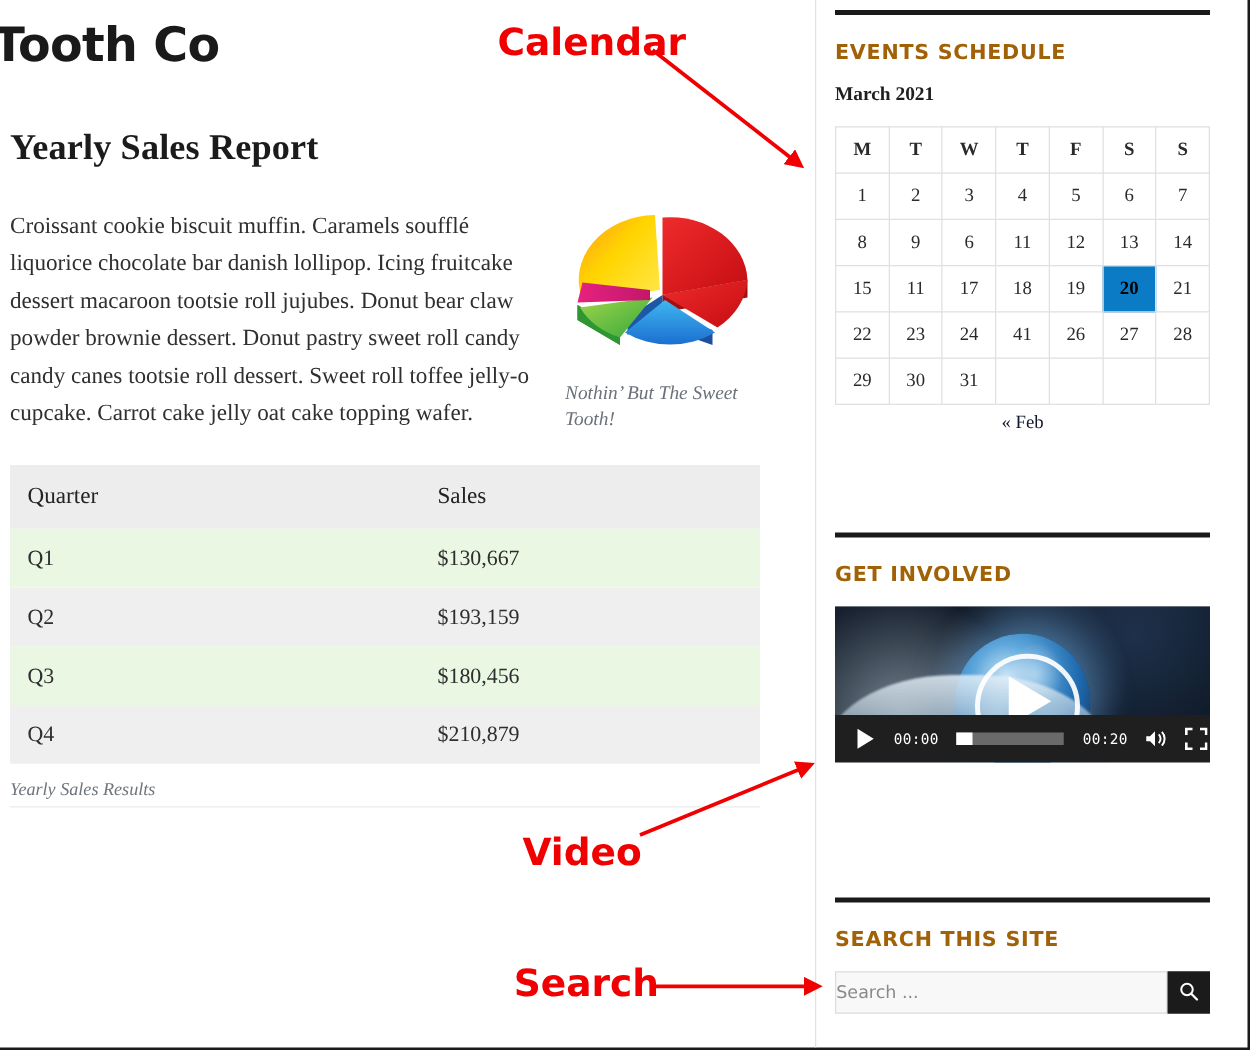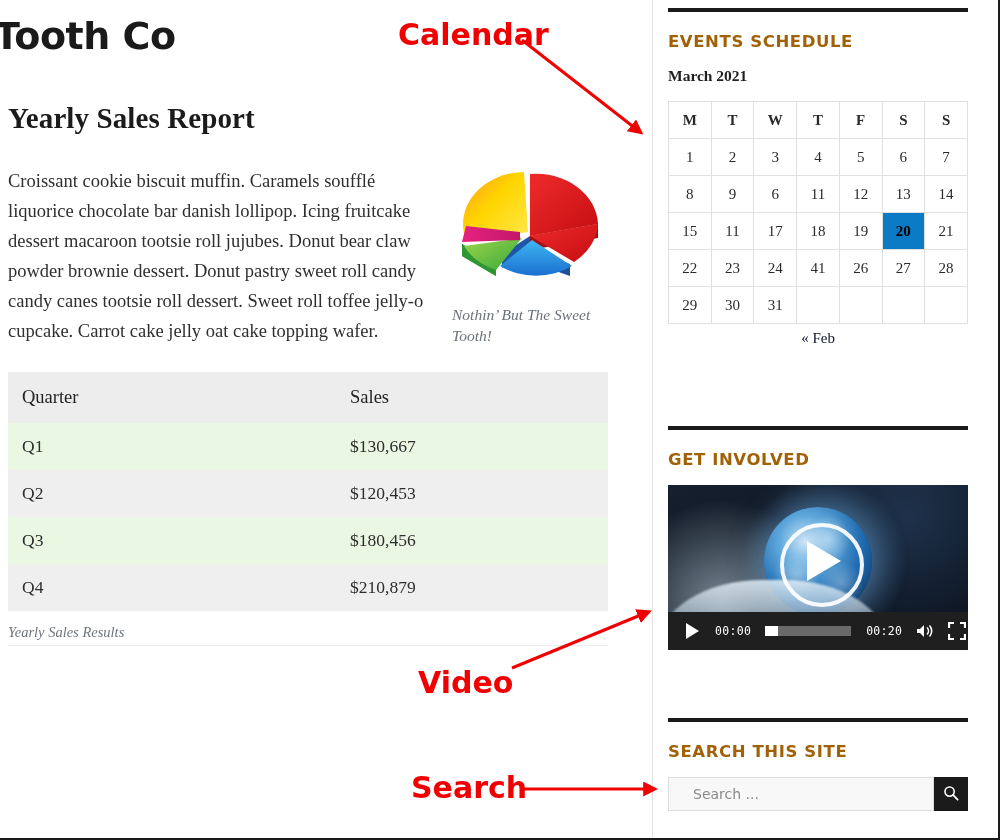--- a/index.html
+++ b/index.html
@@ -189,21 +189,21 @@
   }
   .cal-nav a {
     color: #0f172a;
     text-decoration: none;
   }
 
   
   .video-box {
     position: relative;
     width: 300px;
-    height: 165px;
+    height: 125px;
     background: #e5e5e5;
     overflow: hidden;
   }
   .video-thumb {
     position: absolute;
     inset: 0;
     background:
       radial-gradient(circle at 52% 46%, rgba(140,200,255,0.38) 0%, rgba(20,40,66,0.0) 46%),
       radial-gradient(circle at 18% 72%, rgba(210,228,240,0.55) 0%, rgba(15,25,40,0) 38%),
       radial-gradient(circle at 80% 20%, rgba(60,100,150,0.35) 0%, rgba(10,18,30,0) 50%),
@@ -295,21 +295,21 @@
     width: 300px;
     height: 34px;
   }
   .search-input {
     flex: 1;
     border: 1px solid #dddddd;
     background: #f8f8f8;
     font-family: "DejaVu Sans", sans-serif;
     font-size: 14px;
     color: #555;
-    padding: 0 24px;
+    padding: 0 0;
     outline: none;
     box-sizing: border-box;
   }
   .search-input::placeholder { color: #8a8a8a; }
   .search-btn {
     width: 34px;
     background: #1b1b1b;
     border: 0;
     display: flex;
     align-items: center;
@@ -405,21 +405,21 @@
           <th>Sales</th>
         </tr>
       </thead>
       <tbody>
         <tr>
           <td>Q1</td>
           <td>$130,667</td>
         </tr>
         <tr>
           <td>Q2</td>
-          <td>$120,453</td>
+          <td>$193,159</td>
         </tr>
         <tr>
           <td>Q3</td>
           <td>$180,456</td>
         </tr>
         <tr>
           <td>Q4</td>
           <td>$210,879</td>
         </tr>
       </tbody>

